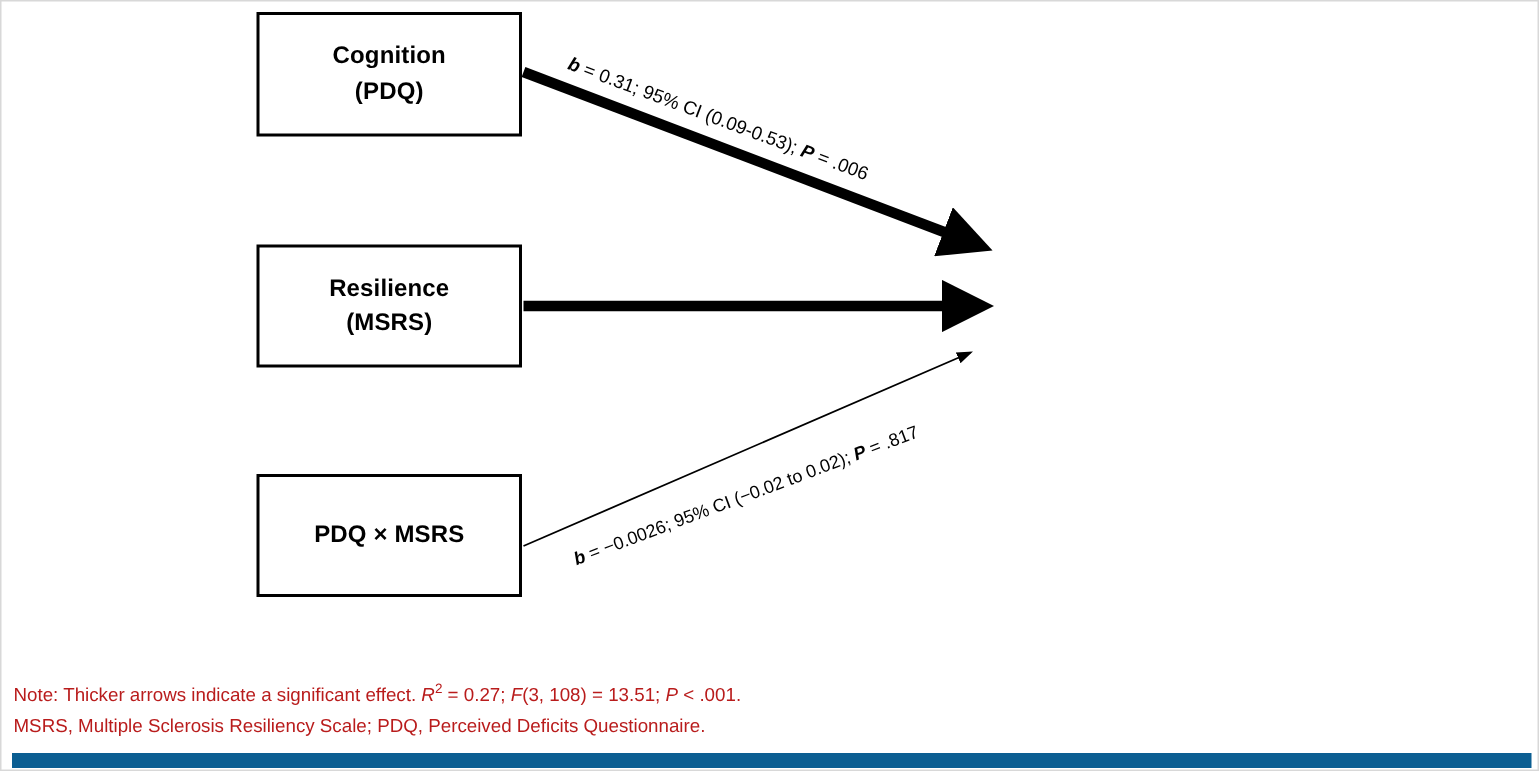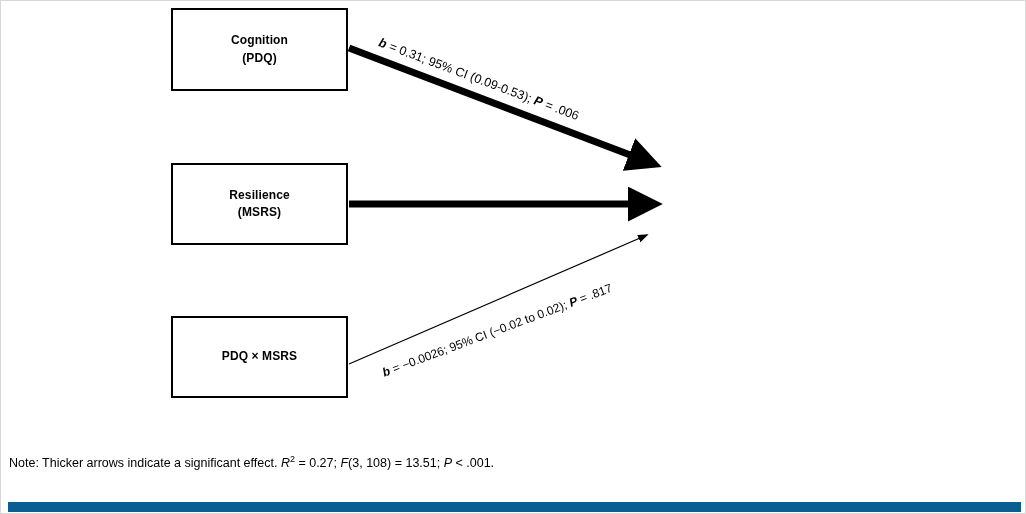--- a/index.html
+++ b/index.html
@@ -24,21 +24,21 @@
     box-sizing: border-box;
     border: 2px solid #000000;
     background: #ffffff;
     display: flex;
     flex-direction: column;
     align-items: center;
     justify-content: center;
     text-align: center;
     color: #000000;
     font-weight: bold;
-    font-size: 12px;
+    font-size: 16px;
     line-height: 1.45;
     letter-spacing: 0.1px;
   }
   #box-cognition { left: 170px; top: 7px;   width: 177px; height: 83px; }
   #box-resilience{ left: 170px; top: 162px; width: 177px; height: 82px; }
   #box-interaction{left: 170px; top: 315px; width: 177px; height: 82px; }
   #box-outcome   { left: 651px; top: 160px; width: 177px; height: 98px; }
 
   .node-line { display: block; white-space: nowrap; }
 
@@ -78,21 +78,21 @@
     transform: rotate(-20.5deg);
     font-size: 12px;
   }
 
   
   #notes {
     position: absolute;
     left: 8px;
     top: 452px;
     width: 940px;
-    color: #000000;
+    color: #b91c1c;
     font-size: 12.5px;
     line-height: 1.65;
   }
   #notes .note-line { white-space: nowrap; }
   #notes i { font-style: italic; }
   sup { font-size: 0.72em; vertical-align: super; line-height: 0; }
 
   #footer-bar {
     position: absolute;
     left: 7px;
@@ -145,17 +145,18 @@
 
 
   <div class="path-label" id="label-interaction">
     <i>b</i><span> = </span><span>−0.0026</span><span>; </span><span>95% CI</span><span> </span><span>(−0.02 to 0.02)</span><span>; </span><i>P</i><span> </span><span>= .817</span>
   </div>
 
   <div id="notes">
     <div class="note-line">
       <span>Note: Thicker arrows indicate a significant effect. </span><i>R</i><sup>2</sup><span> = 0.27; </span><i>F</i><span>(3, 108) = 13.51; </span><i>P</i><span> &lt; .001.</span>
     </div>
+    <div class="note-line">MSRS, Multiple Sclerosis Resiliency Scale; PDQ, Perceived Deficits Questionnaire.</div>
   </div>
 
   <div id="footer-bar"></div>
 
 </div>
 
 </body></html>

